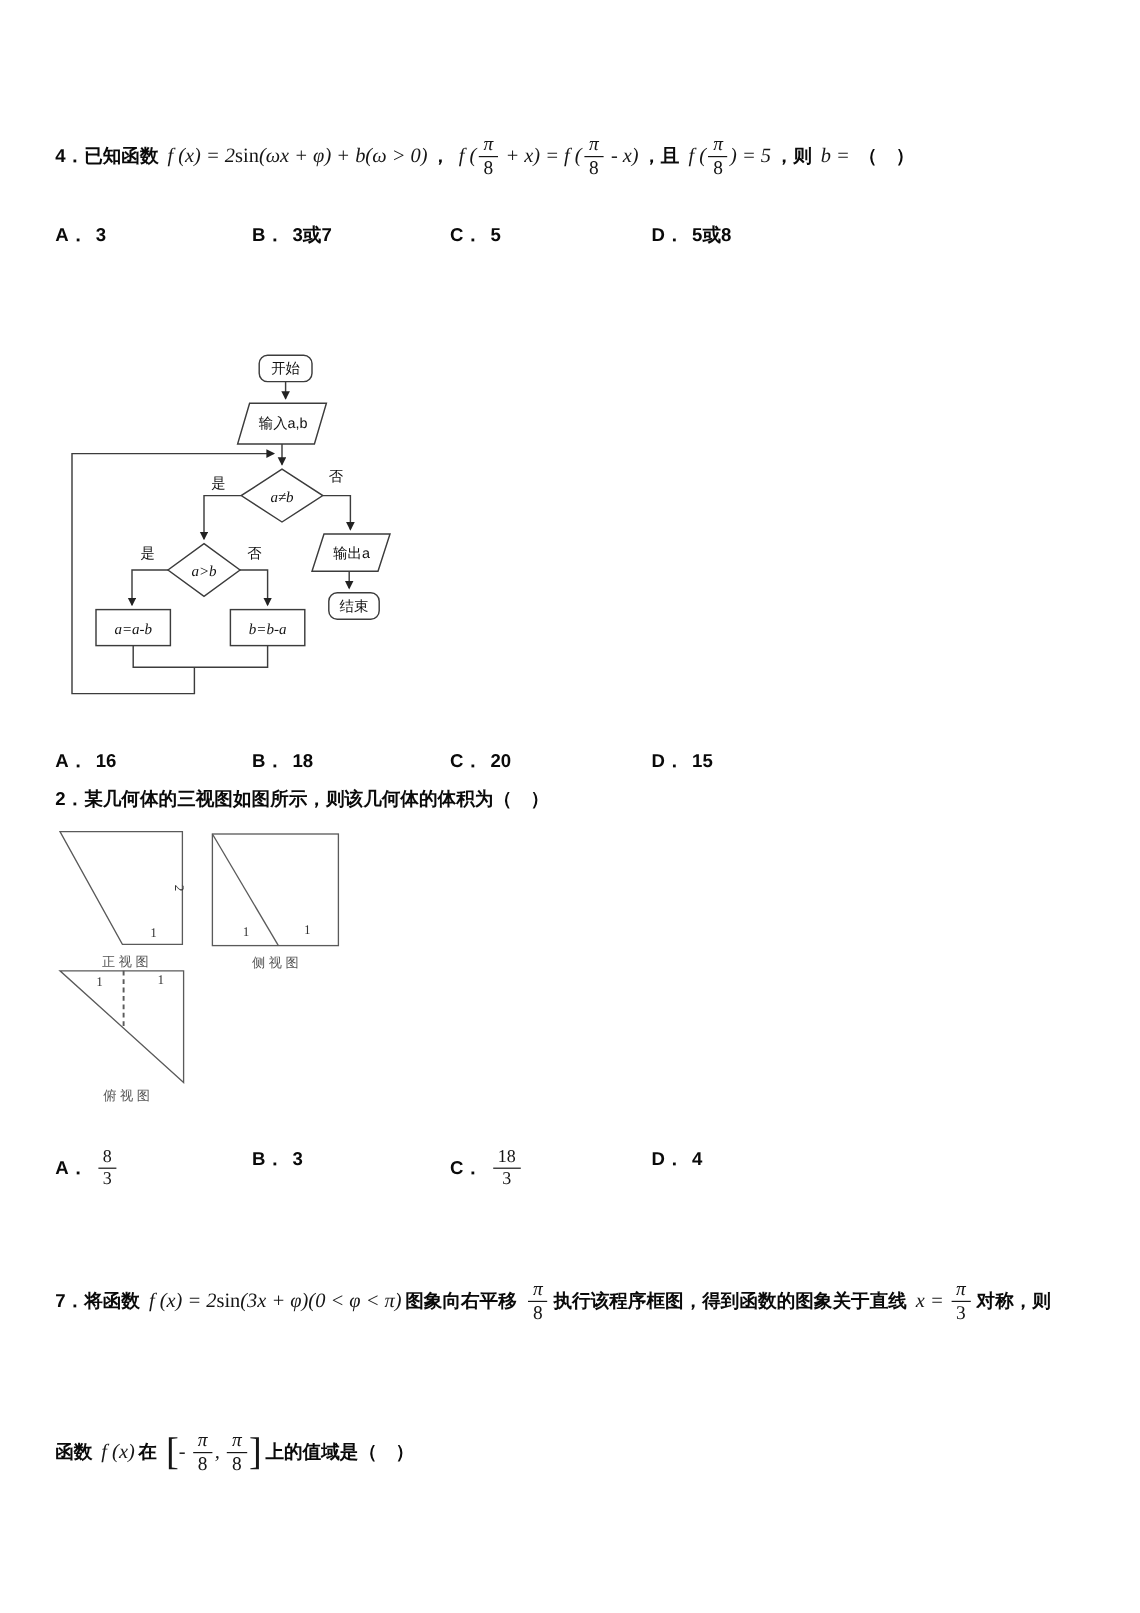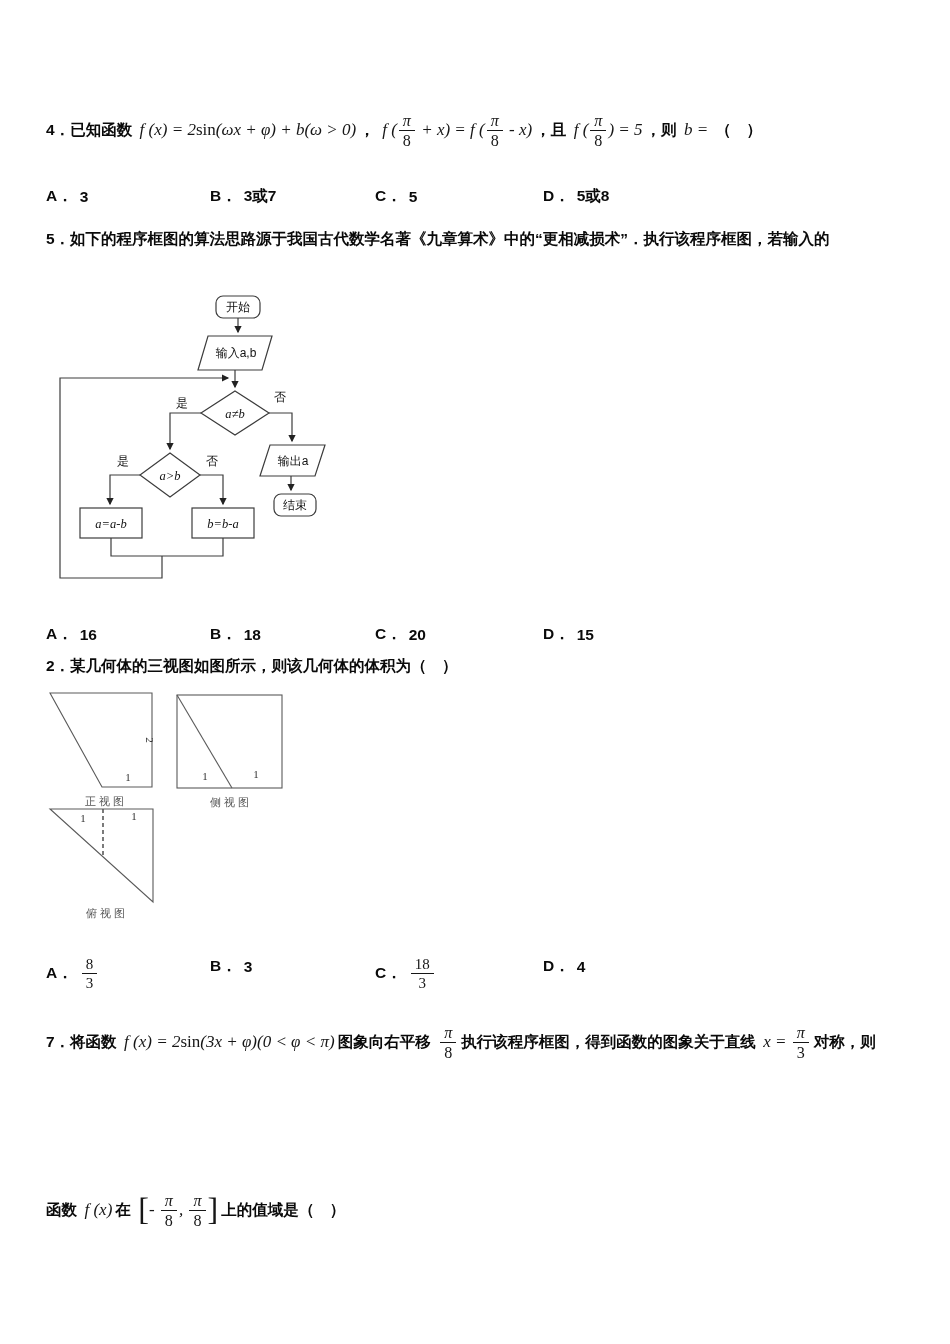--- a/index.html
+++ b/index.html
@@ -75,21 +75,21 @@
         <span class="opt-label">C．</span>
         <span class="opt-text">5</span>
       </span>
       <span class="opt" style="left: 503px;">
         <span class="opt-label">D．</span>
         <span class="opt-text">5或8</span>
       </span>
     </div>
 
   <div class="abs line" style="top:220px;line-height:37px">
-    <span class="cn">5．如下的程序框图的算法思路源于我国古代数学名著《九章算术》中的“更相减损术”．执行该程序框图，若输入的</span><br>
+    <br>
   </div>
 
   <svg class="abs" style="left:40px;top:288px" width="360" height="300" viewBox="0 0 360 300">
     <defs>
       <marker id="ah" markerWidth="7" markerHeight="7" refX="5" refY="3" orient="auto">
         <path d="M0,0 L6,3 L0,6 Z" fill="#222"></path>
       </marker>
     </defs>
     <g stroke="#3c3c3c" stroke-width="1.2" fill="none">
       <rect x="176" y="8" width="44" height="22" rx="7"></rect>
@@ -190,21 +190,21 @@
           <span class="num">18</span>
           <span class="den">3</span>
         </span>
       </span>
       <span class="opt" style="left: 503px;">
         <span class="opt-label">D．</span>
         <span class="opt-text">4</span>
       </span>
     </div>
 
-  <div class="abs line" style="top:1024px">
+  <div class="abs line" style="top:1066px">
     <span class="cn">7．将函数</span>
     <span class="math">f (x) = 2<span class="rm">sin</span>(3x + φ)(0 &lt; φ &lt; π)</span><span class="cn">图象向右平移</span>
     <span class="math"><span class="frac">
           <span class="num">π</span>
           <span class="den">8</span>
         </span></span><span class="cn">执行该程序框图，得到函数的图象关于直线</span>
     <span class="math">x = <span class="frac">
           <span class="num">π</span>
           <span class="den">3</span>
         </span></span><span class="cn">对称，则</span>

